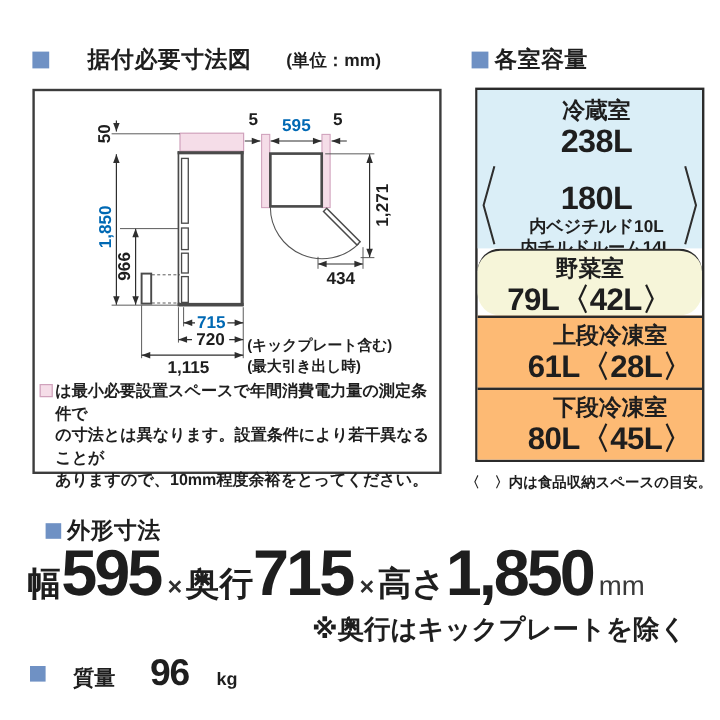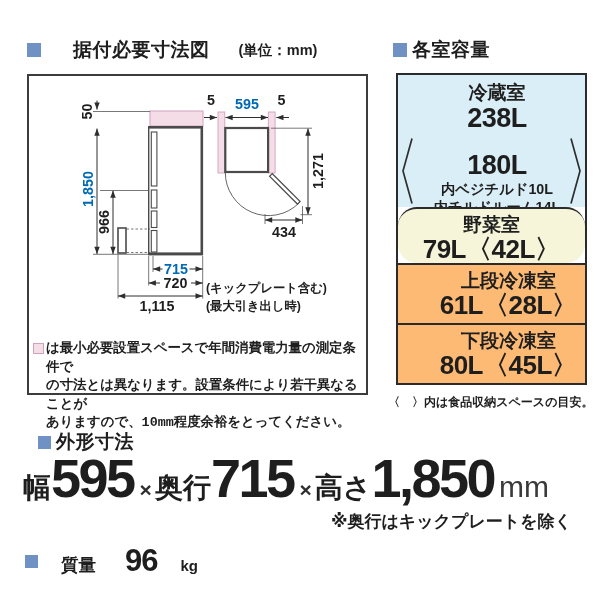--- a/index.html
+++ b/index.html
@@ -9,21 +9,21 @@
     overflow:hidden;
   }
   .sec-head{position:absolute;display:flex;align-items:center;gap:5px;}
   .bullet{width:14px;height:14px;background:#6f91c4;flex:0 0 auto;}
   .sec-title{font-size:19px;font-weight:700;letter-spacing:.5px;white-space:nowrap;}
   .sec-suffix{font-size:14.5px;font-weight:700;white-space:nowrap;}
 
   
   #install-box{position:absolute;left:27px;top:74px;width:337px;height:317px;border:2px solid #3c3c3c;}
   #install-svg{position:absolute;left:0;top:0;}
-  #install-note{position:absolute;left:4px;top:264px;width:328px;font-size:13.4px;font-weight:600;line-height:18.5px;font-family:Liberation Mono, monospace;}
+  #install-note{position:absolute;left:4px;top:241px;width:328px;font-size:13.4px;font-weight:600;line-height:18.5px;}
   .note-sq{position:absolute;left:0;top:3px;width:9px;height:9px;background:#f5dde8;border:1.5px solid #d0a2bc;}
   .note-lines{margin-left:13px;}
 
   svg text{font-family:"Liberation Sans","DejaVu Sans",sans-serif;font-size:14.3px;font-weight:600;fill:#1e1e1e;}
   svg text.blue{fill:#0069b4;}
   svg text.small{font-size:12.3px;font-weight:600;}
 
   
   #cap-table{position:absolute;left:396px;top:73px;width:187px;border:2px solid #2b2b2b;}
   .cap-row{position:relative;text-align:center;}
@@ -39,22 +39,22 @@
   .chevron{position:absolute;top:62px;}
   .chevron.left{left:3px;}
   .chevron.right{right:3px;transform:scaleX(-1);}
   #cap-footnote{position:absolute;left:388px;top:394px;font-size:12px;font-weight:600;}
 
   
   #dims-line{position:absolute;left:23px;top:447px;display:flex;align-items:baseline;white-space:nowrap;}
   .dim-label{font-size:28px;font-weight:700;}
   .dim-num{font-size:54px;font-weight:700;letter-spacing:-2.5px;padding-right:3px;}
   .dim-x{font-size:21px;font-weight:600;margin:0 3px;color:#2e2e2e;}
-  .dim-unit{font-size:30px;font-weight:400;color:#3a3a3a;margin-left:2px;}
-  #dims-note{position:absolute;right:28px;top:510px;font-size:17px;font-weight:600;}
+  .dim-unit{font-size:23px;font-weight:400;color:#3a3a3a;margin-left:2px;}
+  #dims-note{position:absolute;right:28px;top:510px;font-size:22px;font-weight:600;}
 
   
   #weight-line{position:absolute;left:25px;top:543px;display:flex;align-items:baseline;gap:23px;}
   #weight-line .bullet{align-self:center;}
   .weight-title{font-size:17.5px;font-weight:700;}
   .weight-value{font-size:31px;font-weight:700;margin-left:6px;letter-spacing:-1px;}
   .weight-unit{font-size:15px;font-weight:700;}
 </style>
 </head>
 <body>

